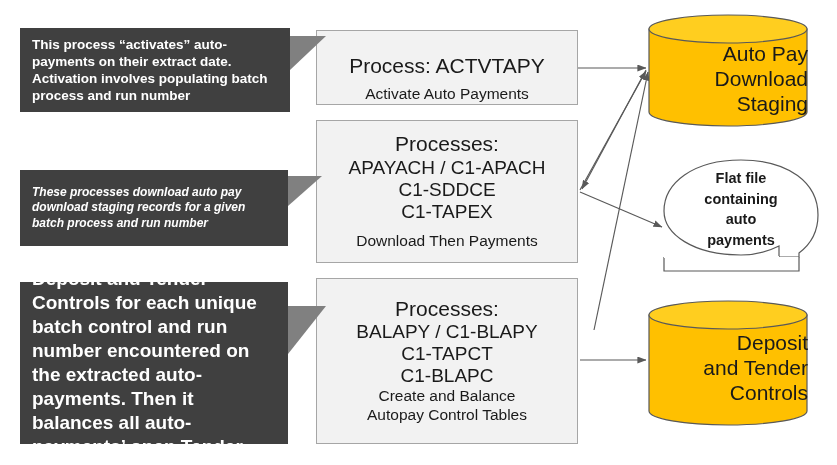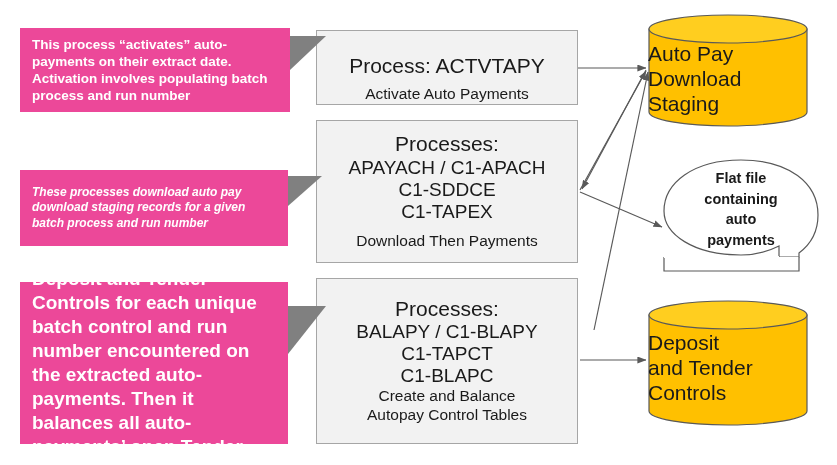--- a/index.html
+++ b/index.html
@@ -12,21 +12,21 @@
     width: 837px;
     height: 465px;
     background: #ffffff;
     font-family: "Liberation Sans", sans-serif;
     overflow: hidden;
   }
 
   
   .callout {
     position: absolute;
-    background: #ec4899;
+    background: #404040;
     color: #ffffff;
     font-weight: bold;
     box-sizing: border-box;
     display: flex;
     align-items: center;
     z-index: 3;
   }
   .callout .callout-text {
     display: block;
     width: 100%;
@@ -103,21 +103,21 @@
   
   .cylinder {
     position: absolute;
     z-index: 2;
   }
   .cylinder svg { display: block; }
   .cyl-label {
     position: absolute;
     left: 0;
     width: 100%;
-    text-align: left;
+    text-align: right;
     color: #1a1a1a;
     font-size: 21px;
     line-height: 1.2;
     white-space: pre-line;
     pointer-events: none;
   }
   #cylinder-top { left: 648px; top: 14px;  width: 160px; height: 113px; }
   #cylinder-top .cyl-label { top: 27px; }
   #cylinder-bottom { left: 648px; top: 300px; width: 160px; height: 126px; }
   #cylinder-bottom .cyl-label { top: 30px; }

